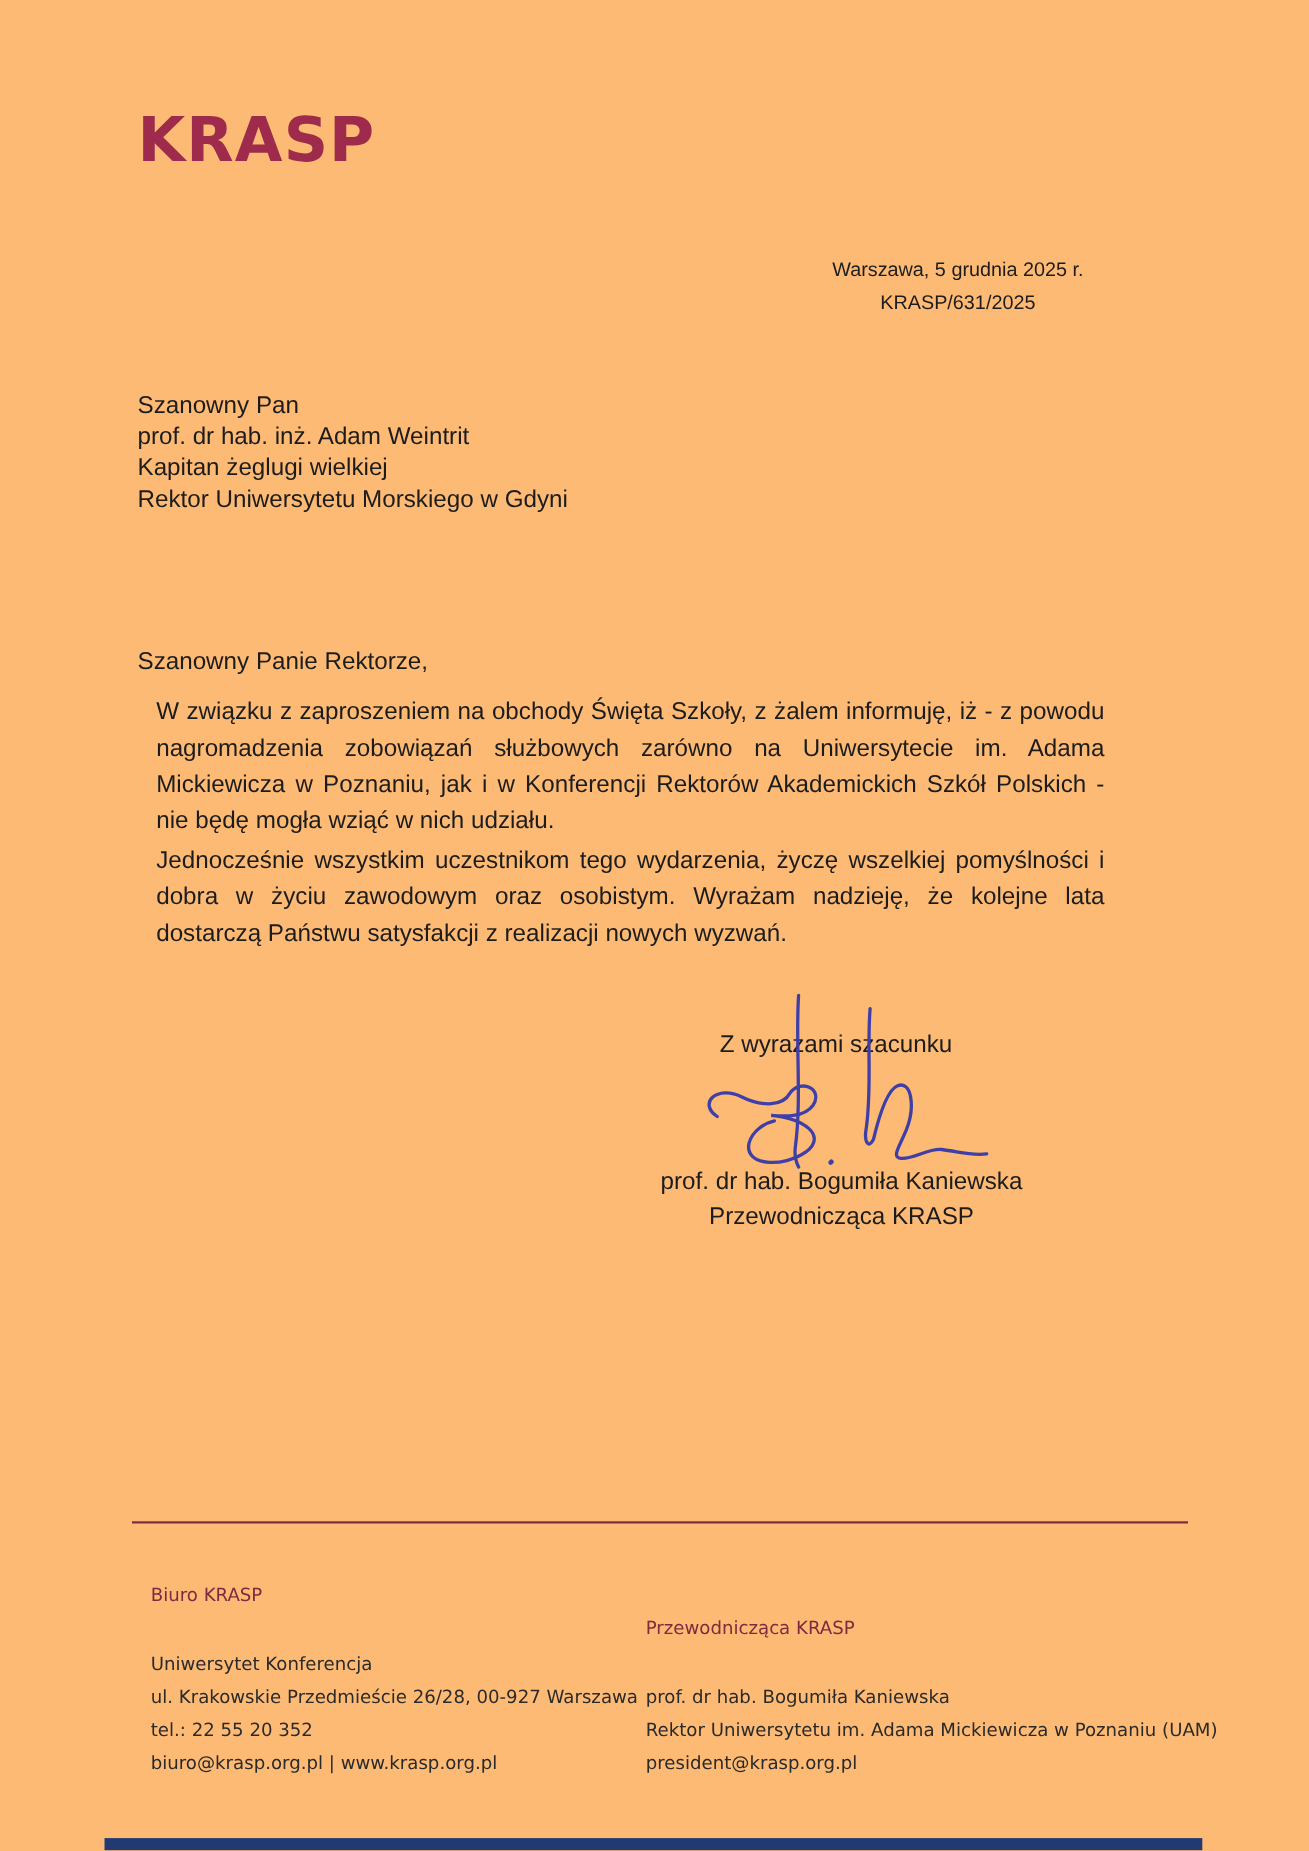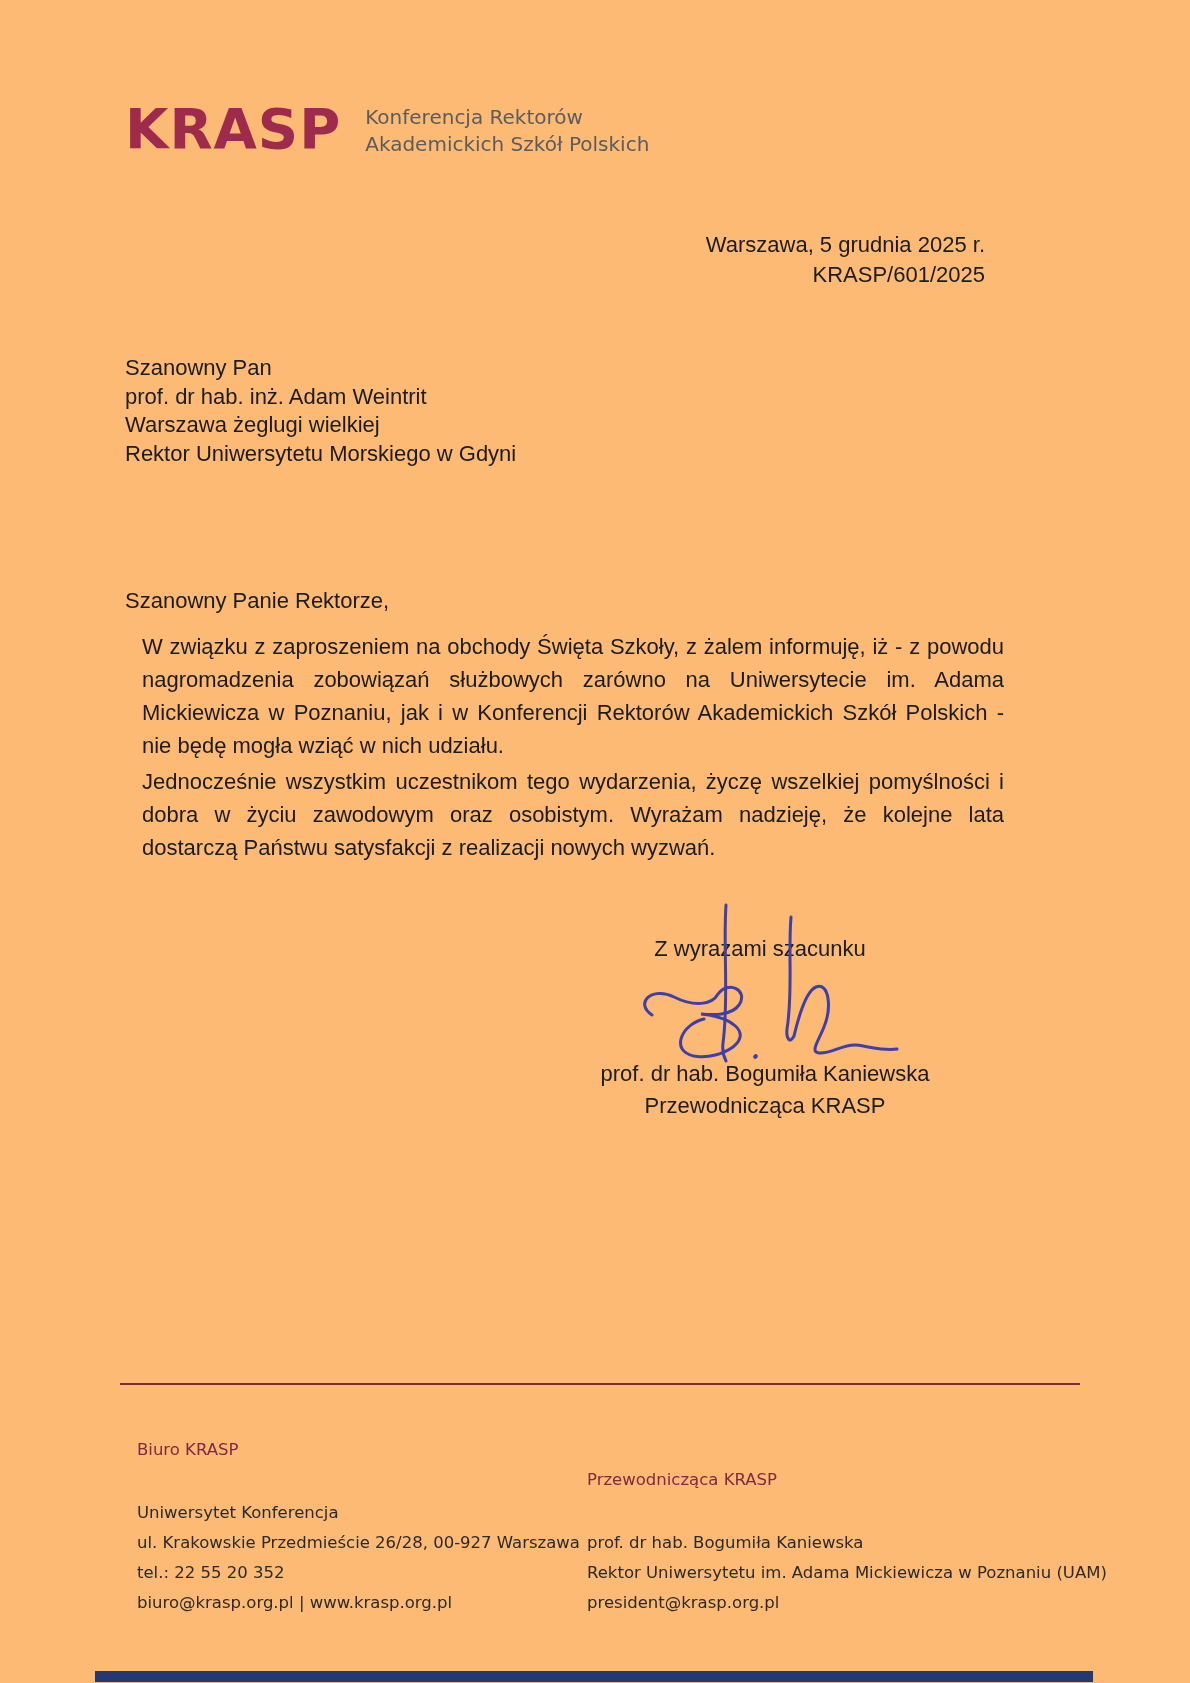--- a/index.html
+++ b/index.html
@@ -29,21 +29,21 @@
     color:var(--brand-maroon);line-height:1;
   }
   .logo-subtitle{
     margin-left:24px;margin-top:4px;
     font-family:"DejaVu Sans", sans-serif;
     font-size:20px;line-height:27px;color:var(--logo-gray);
   }
   
   .meta{
     position:absolute;top:230px;right:205px;
-    font-size:22px;line-height:30px;text-align:right;
+    font-size:18px;line-height:30px;text-align:center;
   }
   
   .recipient{
     position:absolute;left:125px;top:354px;
     font-size:22px;line-height:28.5px;
   }
   
   .salutation{position:absolute;left:125px;top:588px;font-size:22px;}
   .para{
     position:absolute;left:142px;width:862px;
@@ -84,35 +84,31 @@
     background:var(--bottom-bar-navy);
   }
 </style>
 </head>
 <body>
 
 <div class="page">
 
   <div class="logo">
     <div class="logo-acronym">KRASP</div>
-    <div class="logo-subtitle">
-      <div>Konferencja Rektorów</div>
-      <div>Akademickich Szkół Polskich</div>
-    </div>
   </div>
 
   <div class="meta">
     <div>Warszawa, 5 grudnia 2025 r.</div>
-    <div>KRASP/601/2025</div>
+    <div>KRASP/631/2025</div>
   </div>
 
   <div class="recipient">
     <div>Szanowny Pan</div>
     <div>prof. dr hab. inż. Adam Weintrit</div>
-    <div>Warszawa żeglugi wielkiej</div>
+    <div>Kapitan żeglugi wielkiej</div>
     <div>Rektor Uniwersytetu Morskiego w Gdyni</div>
   </div>
 
   <div class="salutation">Szanowny Panie Rektorze,</div>
   <p class="para para-1">W związku z zaproszeniem na obchody Święta Szkoły, z żalem informuję, iż - z powodu nagromadzenia zobowiązań służbowych zarówno na Uniwersytecie im. Adama Mickiewicza w Poznaniu, jak i w Konferencji Rektorów Akademickich Szkół Polskich - nie będę mogła wziąć w nich udziału.</p>
   <p class="para para-2">Jednocześnie wszystkim uczestnikom tego wydarzenia, życzę wszelkiej pomyślności i dobra w życiu zawodowym oraz osobistym. Wyrażam nadzieję, że kolejne lata dostarczą Państwu satysfakcji z realizacji nowych wyzwań.</p>
 
   <div class="closing">Z wyrazami szacunku</div>
 
   <div class="signature">

